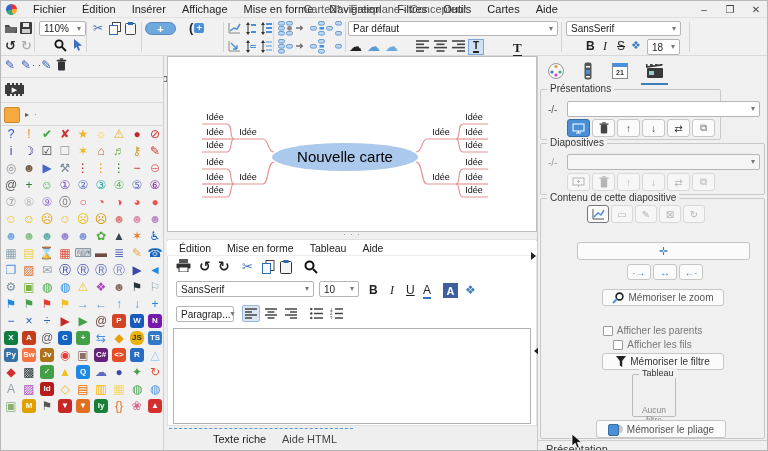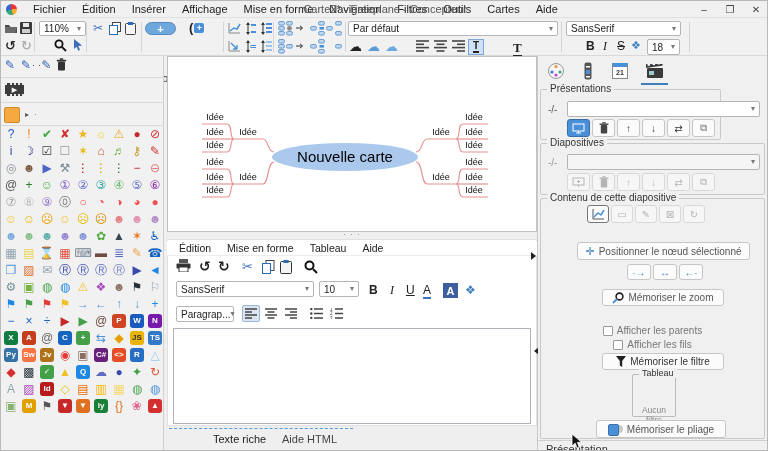--- a/index.html
+++ b/index.html
@@ -506,21 +506,21 @@
         <span class="pal-icon pal-tile" style="color: rgb(255, 255, 255); background: rgb(119, 25, 170);">N</span>
       </div>
       <div class="pal-row">
         <span class="pal-icon pal-tile" style="color: rgb(255, 255, 255); background: rgb(16, 124, 65);">X</span>
         <span class="pal-icon pal-tile" style="color: rgb(255, 255, 255); background: rgb(196, 62, 28);">A</span>
         <span class="pal-icon" style="color: rgb(102, 102, 102);">@</span>
         <span class="pal-icon pal-tile" style="color: rgb(255, 255, 255); background: rgb(21, 101, 192);">C</span>
         <span class="pal-icon pal-tile" style="color: rgb(255, 255, 255); background: rgb(67, 160, 71);">+</span>
         <span class="pal-icon" style="color: rgb(74, 144, 217);">⇆</span>
         <span class="pal-icon" style="color: rgb(232, 160, 0);">◆</span>
-        <span class="pal-icon pal-tile" style="color: rgb(51, 51, 51); background: #eab308;">JS</span>
+        <span class="pal-icon pal-tile" style="color: rgb(51, 51, 51); background: #eab308; border-radius: 6px;">JS</span>
         <span class="pal-icon pal-tile" style="color: rgb(255, 255, 255); background: rgb(49, 120, 198);">TS</span>
       </div>
       <div class="pal-row">
         <span class="pal-icon pal-tile" style="color: rgb(255, 255, 255); background: rgb(53, 114, 165);">Py</span>
         <span class="pal-icon pal-tile" style="color: rgb(255, 255, 255); background: rgb(250, 115, 67);">Sw</span>
         <span class="pal-icon pal-tile" style="color: rgb(255, 255, 255); background: rgb(176, 114, 25);">Jv</span>
         <span class="pal-icon" style="color: rgb(229, 57, 53);">◉</span>
         <span class="pal-icon" style="color: rgb(141, 110, 99);">▣</span>
         <span class="pal-icon pal-tile" style="color: rgb(255, 255, 255); background: rgb(104, 33, 122);">C#</span>
         <span class="pal-icon pal-tile" style="color: rgb(255, 255, 255); background: rgb(228, 77, 38);">&lt;&gt;</span>
@@ -848,21 +848,20 @@
       </div>
     <div class="rbtn disabled" style="left:118px;top:6px;width:22px;height:18px">
         <span>⊠</span>
       </div>
     <div class="rbtn disabled" style="left:142px;top:6px;width:22px;height:18px">
         <span>↻</span>
       </div>
 
     <div class="rbtn" style="left:36px;top:43px;width:173px;height:18px">
       <span style="color:#3d7ebd;font-size:11px">✛</span>
-      <span>Positionner le nœud sélectionné</span>
     </div>
     <div class="rbtn" style="left:86px;top:65px;width:24px;height:16px;color:#3d7ebd">
         <span>∙→</span>
       </div>
     <div class="rbtn" style="left:112px;top:65px;width:24px;height:16px;color:#3d7ebd">
         <span>↔</span>
       </div>
     <div class="rbtn" style="left:138px;top:65px;width:24px;height:16px;color:#3d7ebd">
         <span>←∙</span>
       </div>

